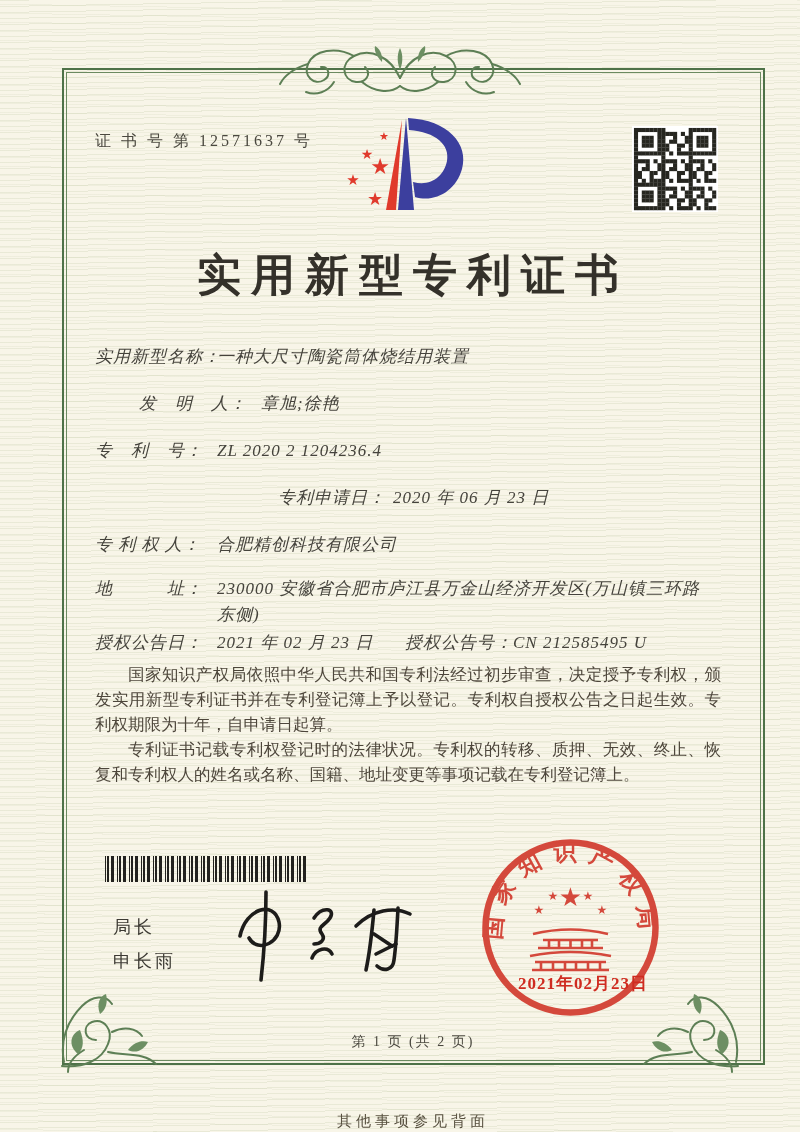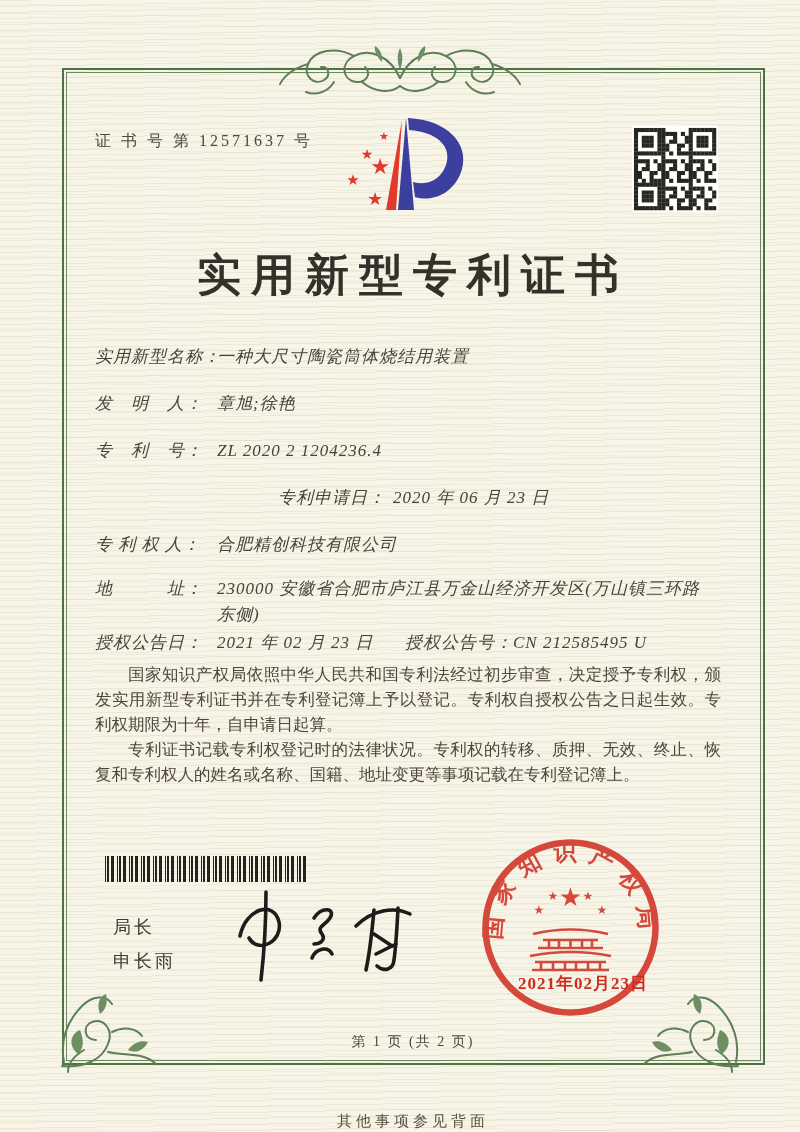--- a/index.html
+++ b/index.html
@@ -364,21 +364,21 @@
       <rect x="72.31818181818181" y="80.13636363636364" width="4.109090909090909" height="4.109090909090909" fill="#262620"></rect>
       <rect x="76.22727272727273" y="80.13636363636364" width="4.109090909090909" height="4.109090909090909" fill="#262620"></rect>
       <rect x="80.13636363636364" y="80.13636363636364" width="4.109090909090909" height="4.109090909090909" fill="#262620"></rect>
     </svg>
 
   <div class="abs title">实用新型专利证书</div>
 
   <div class="abs field-row" style="top:344px;">
     <span class="lbl">实用新型名称：</span><span class="val">一种大尺寸陶瓷筒体烧结用装置</span>
   </div>
-  <div class="abs field-row" style="top:391px;">
+  <div class="abs field-row" style="top:391px;margin-left:44px;">
     <span class="lbl">发　明　人：</span><span class="val">章旭;徐艳</span>
   </div>
   <div class="abs field-row" style="top:438px;">
     <span class="lbl">专　利　号：</span><span class="val">ZL 2020 2 1204236.4</span>
   </div>
   <div class="abs field-row" style="top:485px;text-align:center;">
     <span class="lbl">专利申请日：</span><span class="val">2020 年 06 月 23 日</span>
   </div>
   <div class="abs field-row" style="top:532px;">
     <span class="lbl">专 利 权 人：</span><span class="val">合肥精创科技有限公司</span>

